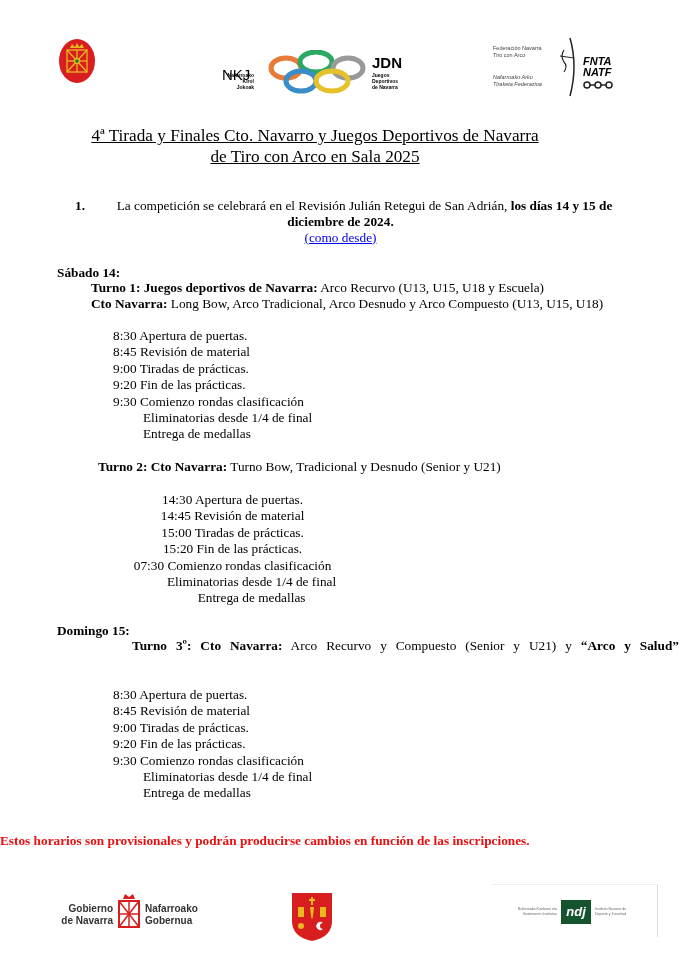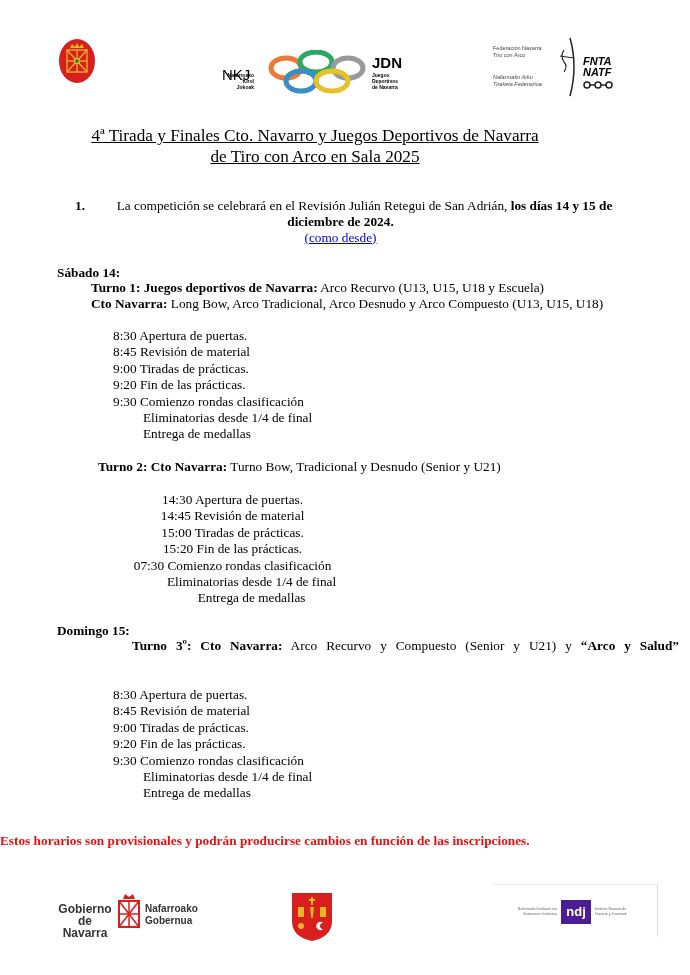--- a/index.html
+++ b/index.html
@@ -156,21 +156,21 @@
   <div>9:00 Tiradas de prácticas.</div>
   <div>9:20 Fin de las prácticas.</div>
   <div>9:30 Comienzo rondas clasificación</div>
   <div class="indent">Eliminatorias desde 1/4 de final</div>
   <div class="indent">Entrega de medallas</div>
 </div>
 
 <div class="abs note">Estos horarios son provisionales y podrán producirse cambios en función de las inscripciones.</div>
 
 <div class="abs footer-gob">
-  <div class="abs logo-txt" style="left:0;top:10px;width:56px;text-align:center;font-size:12px;line-height:12px;font-weight:bold;color:#333;">
+  <div class="abs logo-txt" style="left:0;top:10px;width:56px;text-align:right;font-size:10px;line-height:12px;font-weight:bold;color:#333;">
     <div>Gobierno</div>
       <div>de Navarra</div>
   </div>
   <svg class="abs" style="left:60px;top:0" width="24" height="36" viewBox="0 0 24 36">
     <path d="M6 6 L8 1 L12 4 L16 1 L18 6Z" fill="#d81e1e"></path>
     <rect x="2" y="8" width="20" height="26" fill="#fff" stroke="#d81e1e" stroke-width="2"></rect>
     <g stroke="#d81e1e" stroke-width="1.5">
         <line x1="2" y1="8" x2="22" y2="34"></line>
         <line x1="22" y1="8" x2="2" y2="34"></line>
         <line x1="12" y1="8" x2="12" y2="34"></line>
@@ -193,18 +193,18 @@
     <circle cx="9" cy="33" r="3" fill="#e8b820"></circle>
     <path d="M31 30 a4 4 0 1 0 0 6 a3 3 0 1 1 0 -6" fill="#fff"></path>
   </svg>
 </div>
 
 <div class="abs footer-indj">
   <div class="abs logo-txt" style="left:10px;top:22px;width:55px;text-align:right;font-size:3.6px;line-height:4.5px;color:#666;">
     <div>Nafarroako Kirolaren eta</div>
       <div>Gazteriaren Institutua</div>
   </div>
-  <div class="abs logo-txt" style="left:69px;top:15px;width:30px;height:24px;background:#4c1d95;color:#fff;font-weight:bold;font-size:13px;text-align:center;line-height:24px;">ndj</div>
+  <div class="abs logo-txt" style="left:69px;top:15px;width:30px;height:24px;background:#14532d;color:#fff;font-weight:bold;font-size:13px;text-align:center;line-height:24px;font-style:italic;">ndj</div>
   <div class="abs logo-txt" style="left:103px;top:22px;font-size:3.6px;line-height:4.5px;color:#666;">
     <div>Instituto Navarro de</div>
       <div>Deporte y Juventud</div>
   </div>
 </div>
 
 </body></html>

